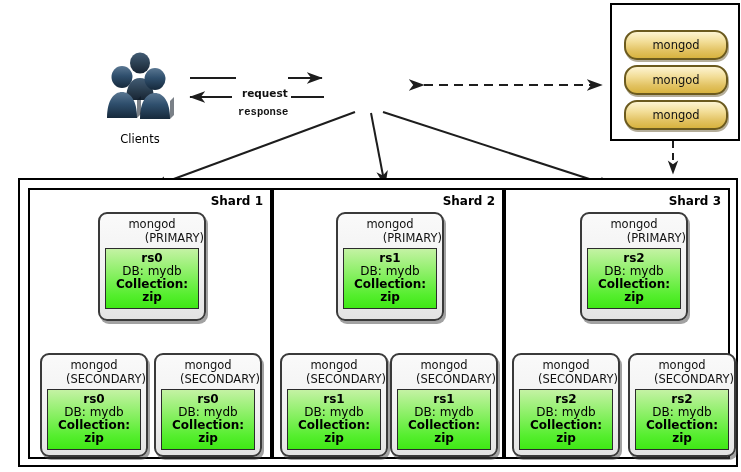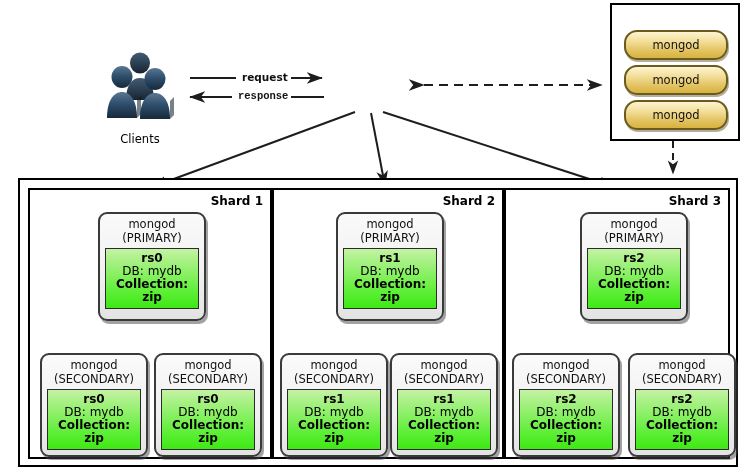--- a/index.html
+++ b/index.html
@@ -23,21 +23,21 @@
   #clients svg{display:block;}
   #clients-label{
     left:97px;top:132px;width:86px;
     text-align:center;
     font-size:11.5px;color:#000;
   }
 
   
   .wire-label{
     font-size:10.5px;font-weight:bold;color:#111;
-    background:#ffffff;padding:0 3px;line-height:12px;
+    background:#ffffff;padding:0 3px;line-height:12px;margin-top:16px;
   }
   #lbl-request{left:239px;top:71px;}
   #lbl-response{left:235px;top:90px;font-family:Liberation Mono, monospace;}
 
   
   #mongos{
     left:325px;top:60px;width:90px;height:50px;
     border:2px solid #3a3a3a;
     border-radius:10px;
     background:linear-gradient(180deg,#fbfbfb 0%,#f1f1f1 45%,#dcdcdc 100%);
@@ -94,21 +94,21 @@
     background:linear-gradient(180deg,#fafafa 0%,#f0f0f0 60%,#e3e3e3 100%);
     box-shadow:2px 3px 0 0 rgba(70,70,70,.5);
     overflow:hidden;
   }
   .node-head{
     text-align:center;
     padding-top:4px;
     font-size:11.5px;color:#111;
     line-height:13.5px;
   }
-  .node-head .role{display:block;}
+  .node-head .role{display:block;text-align:right;}
   .node-body{
     margin:3px 5px 5px 5px;
     border:1px solid #2b2b2b;
     background:linear-gradient(180deg,#c4f2a4 0%,#8ff06a 38%,#55ee2e 78%,#3fe815 100%);
     text-align:center;
     padding:3px 0 4px 0;
     font-size:12px;color:#000;
     line-height:13px;
   }
   .node-body .rs{font-weight:bold;display:block;}

